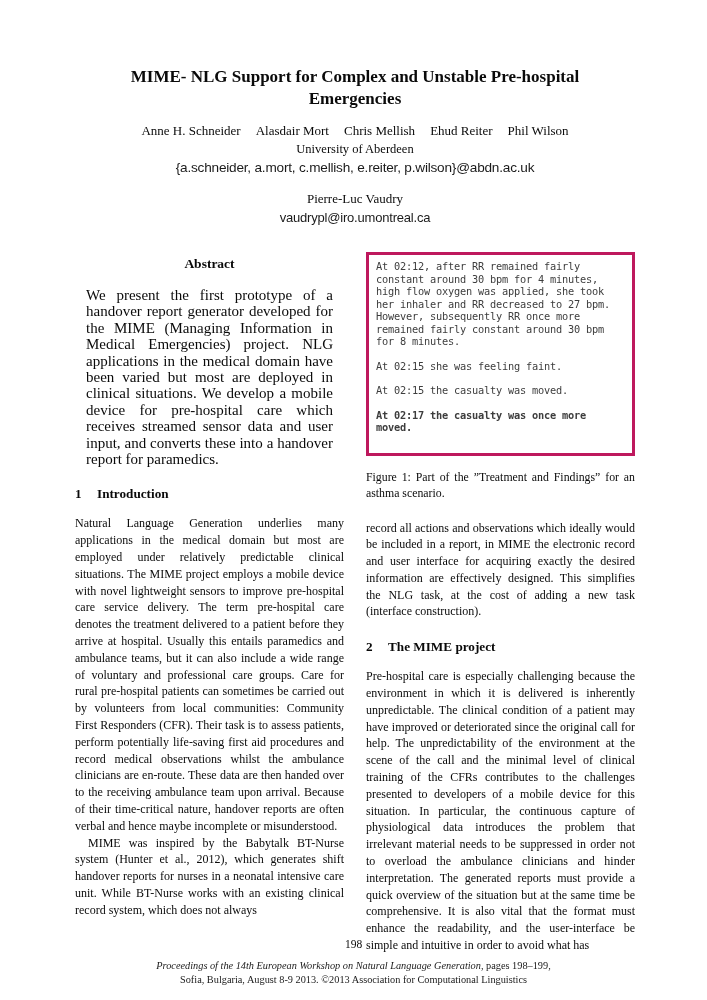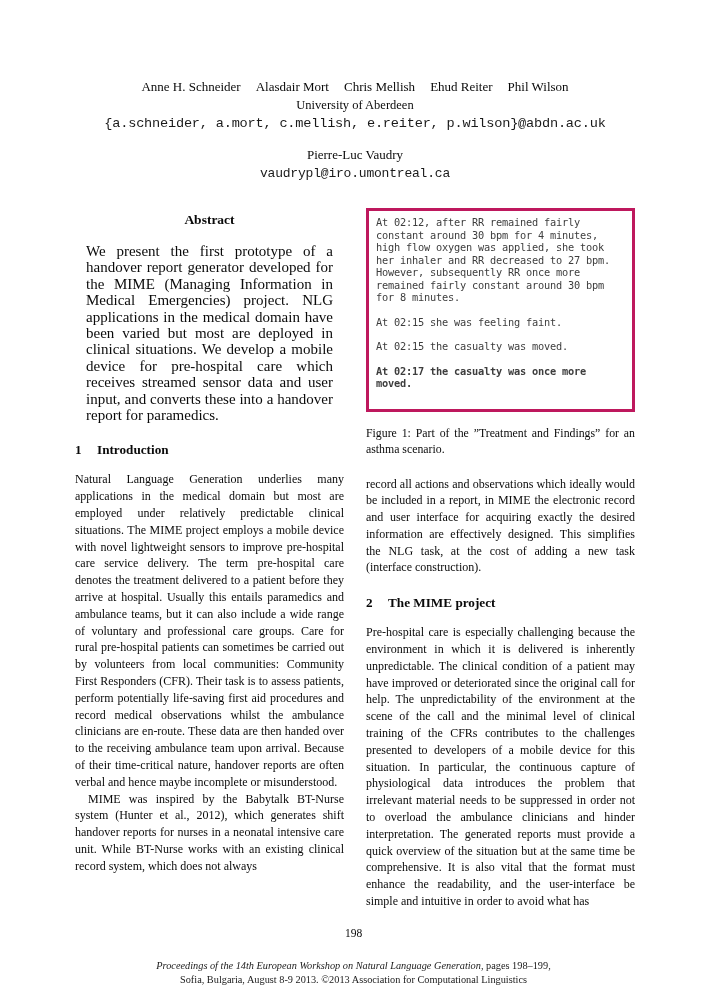--- a/index.html
+++ b/index.html
@@ -21,21 +21,21 @@
   }
   .author-block{text-align:center;}
   .author-block.first{margin-top:13px;}
   .author-block.second{margin-top:15px;}
   .author-names{
     display:flex;justify-content:center;gap:15px;
     font-weight:normal;font-size:13px;line-height:16px;
   }
   .affiliation{font-size:12.5px;line-height:16px;margin-top:2px;}
   .email{
-    font-family:Liberation Mono, monospace;
+    font-family:Liberation Sans, sans-serif;
     font-size:13.6px;line-height:17px;margin-top:2px;
     color:#1a1a1a;letter-spacing:-0.2px;
   }
   .email.small{font-size:13px;}
   
   .columns{display:flex;gap:22px;margin-top:26px;}
   .col{width:275px;box-sizing:border-box;}
   .abstract-heading{
     text-align:center;font-weight:bold;font-size:13.5px;
     margin:4px 0 11px 0;
@@ -70,30 +70,31 @@
   .figure-caption{
     margin:13px 0 0 0;text-align:justify;
     font-size:11.8px;line-height:16px;
   }
   .after-figure{margin-top:19px !important;}
   
   .footer{
     position:absolute;left:0;right:0;bottom:14px;
     text-align:center;
   }
-  .page-number{font-size:11.5px;line-height:14px;margin-bottom:19px;}
+  .page-number{font-size:11.5px;line-height:14px;margin-bottom:8px;}
   .proceedings{font-size:10.3px;line-height:13.5px;color:#1a1a1a;}
   .proceedings .it{font-style:italic;}
 </style>
 </head>
 <body>
 
 <div class="page">
   <div class="content">
 
+    <div class="title">MIME- NLG Support for Complex and Unstable Pre-hospital Emergencies</div>
 
     <div class="author-block first">
       <div class="author-names">
         <span>Anne H. Schneider</span>
         <span>Alasdair Mort</span>
         <span>Chris Mellish</span>
         <span>Ehud Reiter</span>
         <span>Phil Wilson</span>
       </div>
       <div class="affiliation">University of Aberdeen</div>

